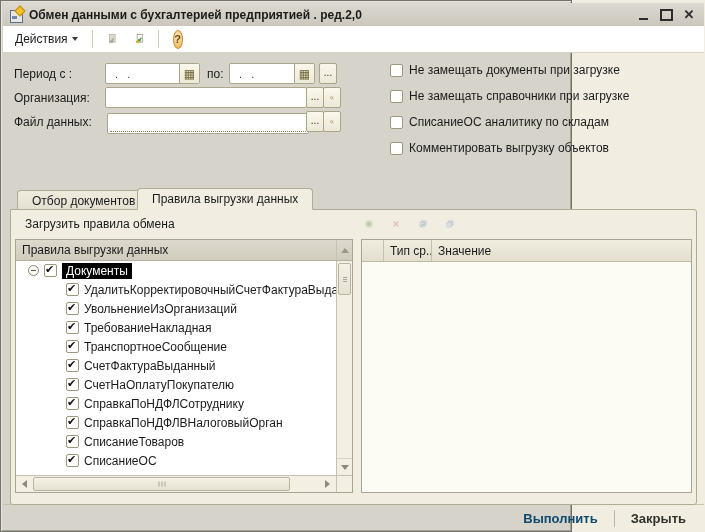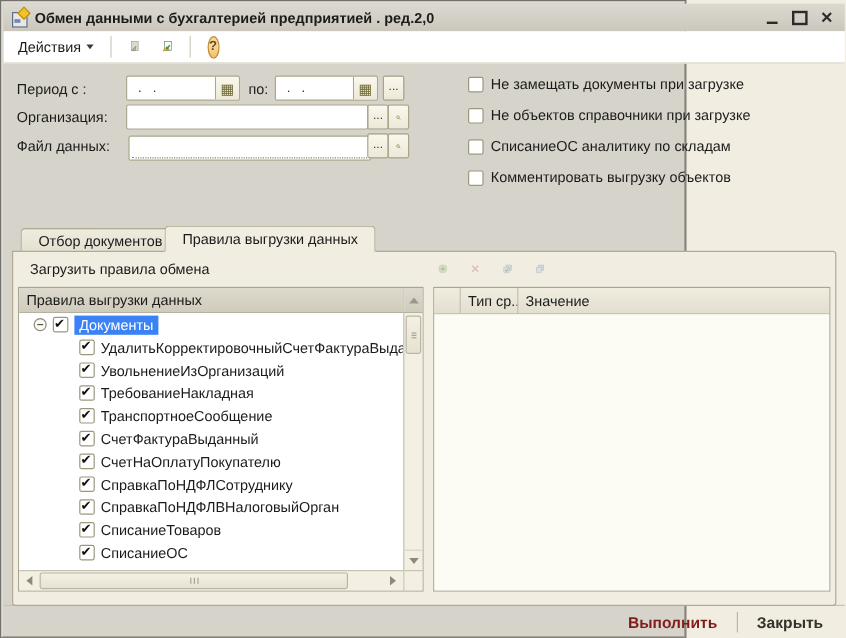--- a/index.html
+++ b/index.html
@@ -131,21 +131,21 @@
   .arr-right{width:0;height:0;border-top:4px solid transparent;border-bottom:4px solid transparent;border-left:5px solid #8D8A7B;}
   .trow{height:19px;display:flex;align-items:center;gap:5px;white-space:nowrap;}
   .trow.root{padding-left:12px;}
   .trow.child{padding-left:50px;}
   .expander{
     width:11px;height:11px;box-sizing:border-box;border:1px solid #8D8A7B;border-radius:50%;
     position:relative;background:#FBFAF4;flex:0 0 auto;
   }
   .expander::after{content:"";position:absolute;left:2px;right:2px;top:4px;border-top:1px solid #5B584C;}
   .tlabel{overflow:hidden;text-overflow:clip;}
-  .tlabel.selected{background:#3b82f6;color:#fff;padding:1px 4px;}
+  .tlabel.selected{background:#000000;color:#fff;padding:1px 4px;}
   
   .rtable{
     position:absolute;left:360px;top:238px;width:331px;height:254px;box-sizing:border-box;
     border:1px solid #A9A593;background:#FDFCF4;z-index:2;display:flex;flex-direction:column;
   }
   .rt-header{
     height:21px;flex:0 0 auto;display:flex;align-items:stretch;
     background:linear-gradient(#F0EDDF,#E3DFCF);border-bottom:1px solid #BDB9A9;
   }
   .rt-hcell{display:flex;align-items:center;padding-left:6px;border-right:1px solid #C4C0AE;box-sizing:border-box;overflow:hidden;white-space:nowrap;}
@@ -154,21 +154,21 @@
   .rt-hcell.c2{width:48px;}
   .rt-hcell.c3{flex:1;border-right:none;}
   .rt-body{flex:1;background:#FDFCF4;}
   
   .footer-sep{position:absolute;left:2px;top:503px;width:701px;border-top:1px solid #C6C2B2;}
   .footer{
     position:absolute;left:2px;top:504px;width:701px;height:26px;
     display:flex;align-items:center;justify-content:flex-end;gap:8px;padding-right:10px;box-sizing:border-box;
   }
   .foot-btn{background:transparent;border:none;font-family:"Liberation Sans",sans-serif;font-size:13px;padding:2px 8px;font-weight:bold;}
-  .foot-btn.exec{font-weight:bold;color:#7f1d1d;}
+  .foot-btn.exec{font-weight:bold;color:#0c4a6e;}
   .foot-btn.closeb{color:#33332B;}
   .foot-div{width:1px;height:17px;background:#BBB7A7;}
   svg{display:block;}
 </style>
 </head>
 <body>
 
 <div class="window">
 
   <div class="titlebar">
@@ -254,21 +254,21 @@
       <line x1="7.6" y1="7.6" x2="11" y2="11" stroke="#8A7A2A" stroke-width="1.6"></line>
     </svg>
   </button>
 
   <div class="opt-row" style="top:62px;">
     <span class="cb"></span>
     <span>Не замещать документы при загрузке</span>
   </div>
   <div class="opt-row" style="top:88px;">
     <span class="cb"></span>
-    <span>Не объектов справочники при загрузке</span>
+    <span>Не замещать справочники при загрузке</span>
   </div>
   <div class="opt-row" style="top:114px;">
     <span class="cb"></span>
     <span>СписаниеОС аналитику по складам</span>
   </div>
   <div class="opt-row" style="top:140px;">
     <span class="cb"></span>
     <span>Комментировать выгрузку объектов</span>
   </div>
 

